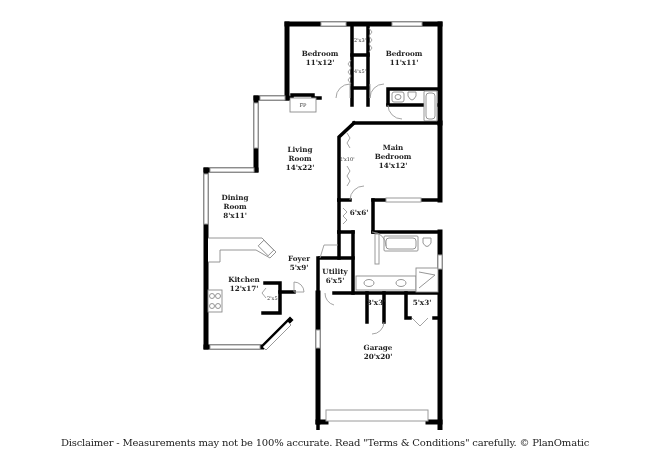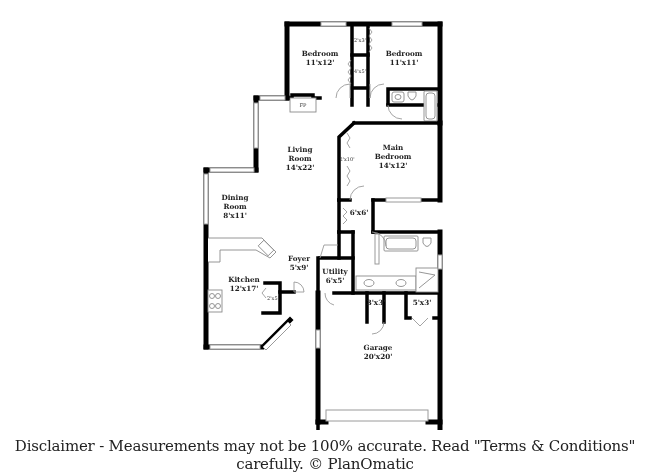--- a/index.html
+++ b/index.html
@@ -5,21 +5,21 @@
   html, body { margin:0; padding:0; background:#ffffff; }
   body { width:650px; height:473px; position:relative; overflow:hidden; font-family:"DejaVu Serif", serif; }
   #plan { position:absolute; left:0; top:0; width:650px; height:430px; }
   .wall { fill:none; stroke:#000; stroke-width:5; stroke-linecap:square; }
   .iwall { fill:none; stroke:#000; stroke-width:3.5; stroke-linecap:square; }
   .win { fill:#fff; stroke:#9a9a9a; stroke-width:1; }
   .fix { fill:#fff; stroke:#8a8a8a; stroke-width:0.9; }
   .door { fill:none; stroke:#9a9a9a; stroke-width:0.9; }
   .lbl { font-family:"DejaVu Serif", serif; font-size:7.2px; font-weight:bold; fill:#222; text-anchor:middle; }
   .lbl-sm { font-family:"DejaVu Serif", serif; font-size:5px; fill:#333; text-anchor:middle; }
-  #disclaimer { position:absolute; left:0; width:650px; top:437px; text-align:center; font-family:"DejaVu Serif", serif; font-size:15px; color:#222; letter-spacing:-0.2px; }
+  #disclaimer { position:absolute; left:0; width:650px; top:437px; text-align:center; font-family:"DejaVu Serif", serif; font-size:10px; color:#222; letter-spacing:-0.2px; }
 </style>
 </head>
 <body>
 
 <svg id="plan" viewBox="0 0 650 430" xmlns="http://www.w3.org/2000/svg">
 
   <g>
 
     <path class="wall" d="M287 24 L440 24"></path>
 

